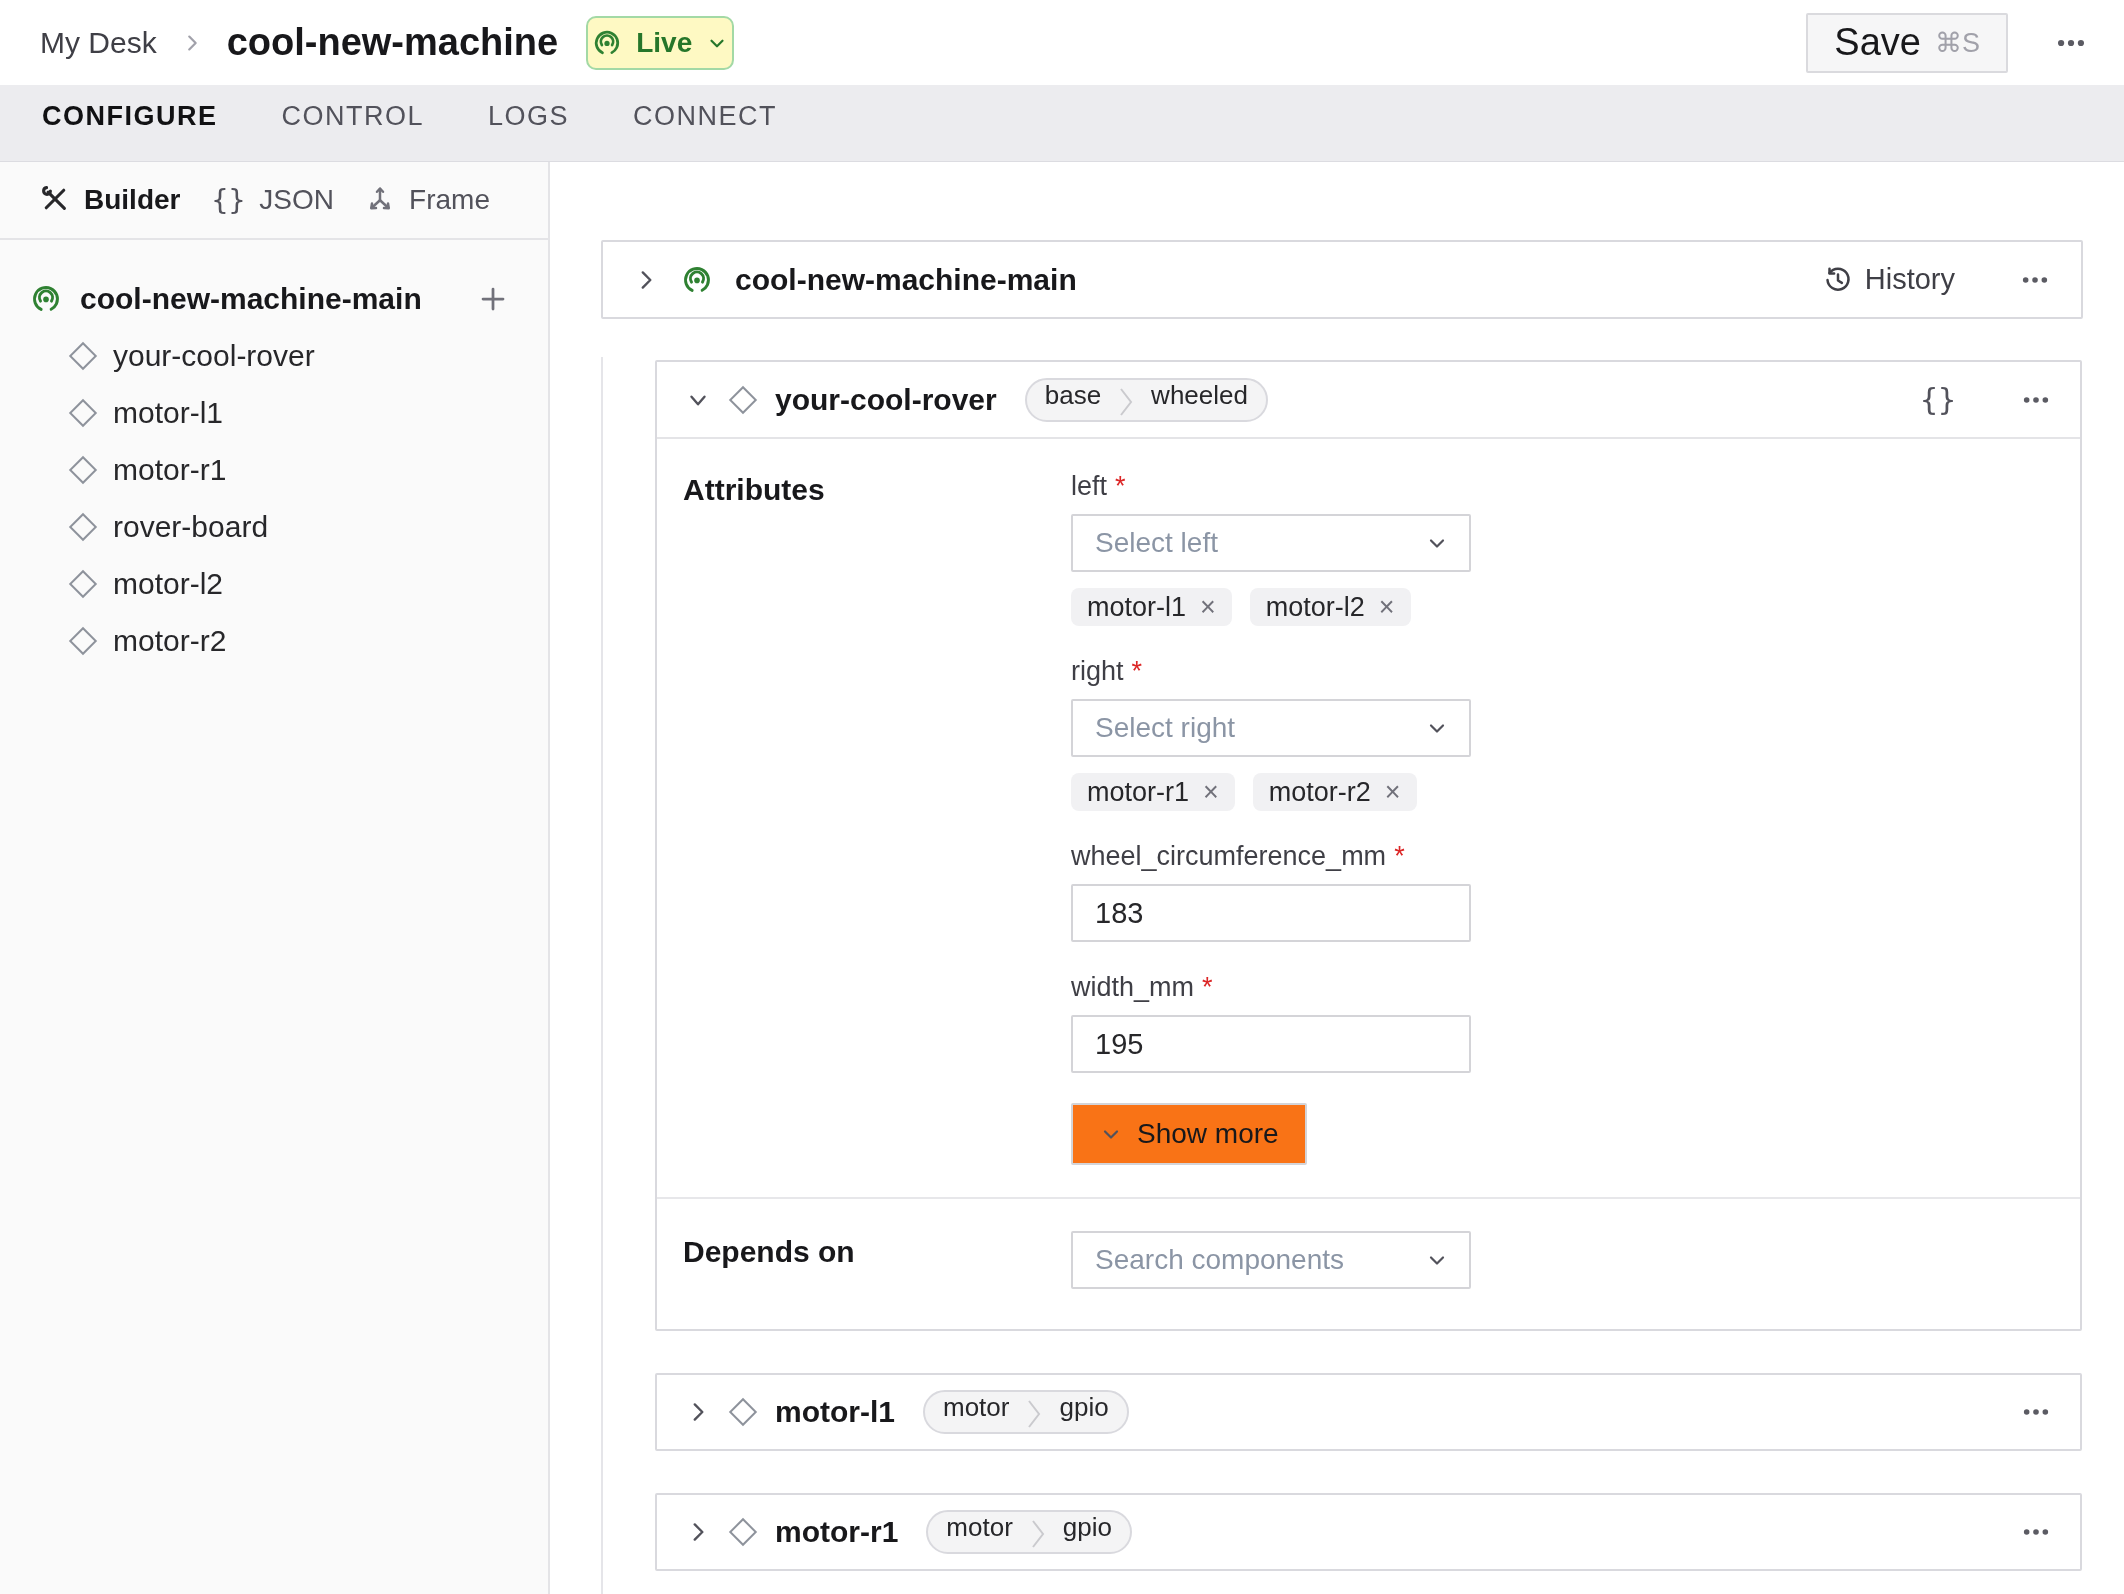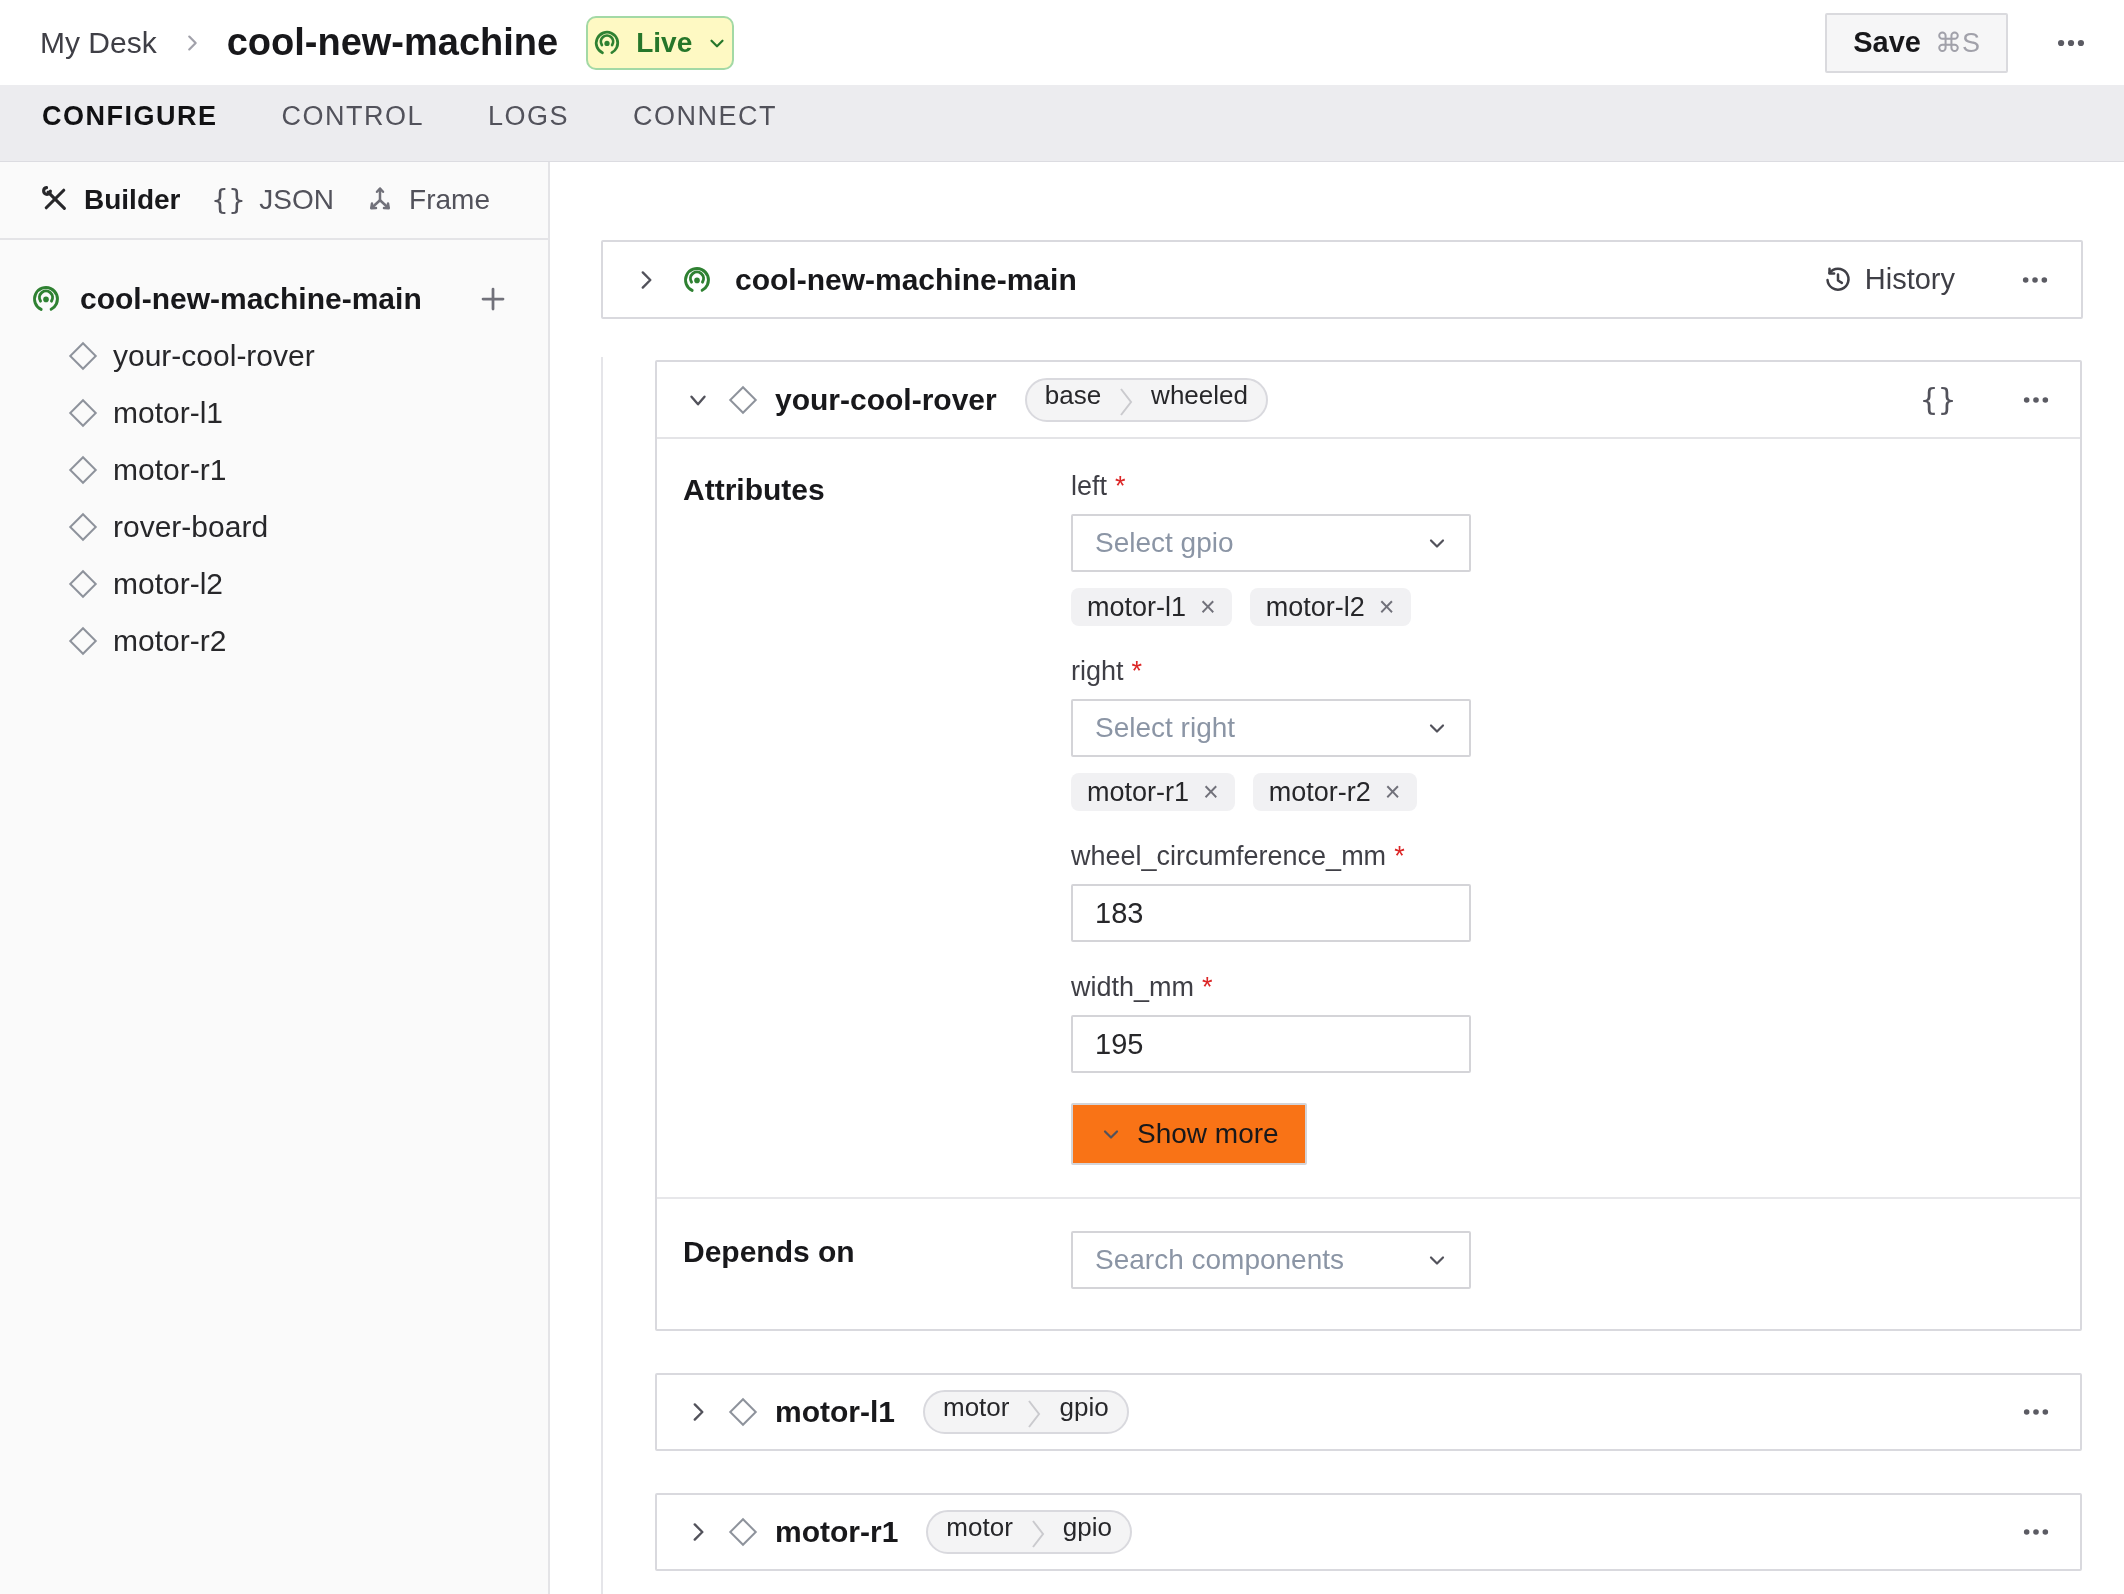--- a/index.html
+++ b/index.html
@@ -13,21 +13,21 @@
   .crumb-parent{font-size:30px;color:#3f3f46;}
   .crumb-sep{display:flex;align-items:center;color:#a1a1aa;}
   .crumb-current{font-size:38px;font-weight:700;color:#18181b;}
   .live-badge{display:inline-flex;align-items:center;gap:14px;margin-left:28px;height:50px;
               padding:0 4px;border:2px solid #a3d9a5;background:#fef9c3;border-radius:10px;
               color:#26762a;cursor:pointer;}
   .live-label{font-size:28px;font-weight:600;color:#26762a;}
   .topbar-spacer{flex:1;}
   .save-btn{display:inline-flex;align-items:center;gap:14px;height:56px;padding:0 26px;
             background:#f6f6f7;border:2px solid #dadade;border-radius:2px;cursor:pointer;}
-  .save-label{font-size:29px;color:#18181b;font-weight:bold;}
+  .save-label{font-size:38px;color:#18181b;}
   .save-shortcut{font-size:27px;color:#a1a1aa;}
   .top-dots{margin-left:46px;cursor:pointer;display:flex;align-items:center;}
 
   
   .tabbar{position:absolute;left:0;top:85px;width:2124px;height:77px;background:#ececef;
           border-bottom:1px solid #dcdce1;display:flex;align-items:center;box-sizing:border-box;
           padding:0 0 14px 42px;gap:64px;}
   .tab{font-size:27px;letter-spacing:1.5px;color:#52525b;cursor:pointer;font-weight:500;}
   .tab.active{font-weight:800;color:#111113;}
 
@@ -296,21 +296,21 @@
       <div class="section">
         <div class="section-label">Attributes</div>
         <div class="fields">
 
           <div class="group">
             <div class="field-label">
               <span>left</span>
               <span class="req">*</span>
             </div>
             <div class="select">
-              <span class="placeholder">Select gpio</span>
+              <span class="placeholder">Select left</span>
               <svg width="24" height="24" viewBox="0 0 24 24" fill="none" stroke="#52525b" stroke-width="2.2" stroke-linecap="round" stroke-linejoin="round">
                   <polyline points="6 9.5 12 15.5 18 9.5"></polyline>
                 </svg>
             </div>
             <div class="chips">
               <span class="chip">
                 <span>motor-l1</span>
                 <span class="chip-x">×</span>
               </span>
               <span class="chip">

